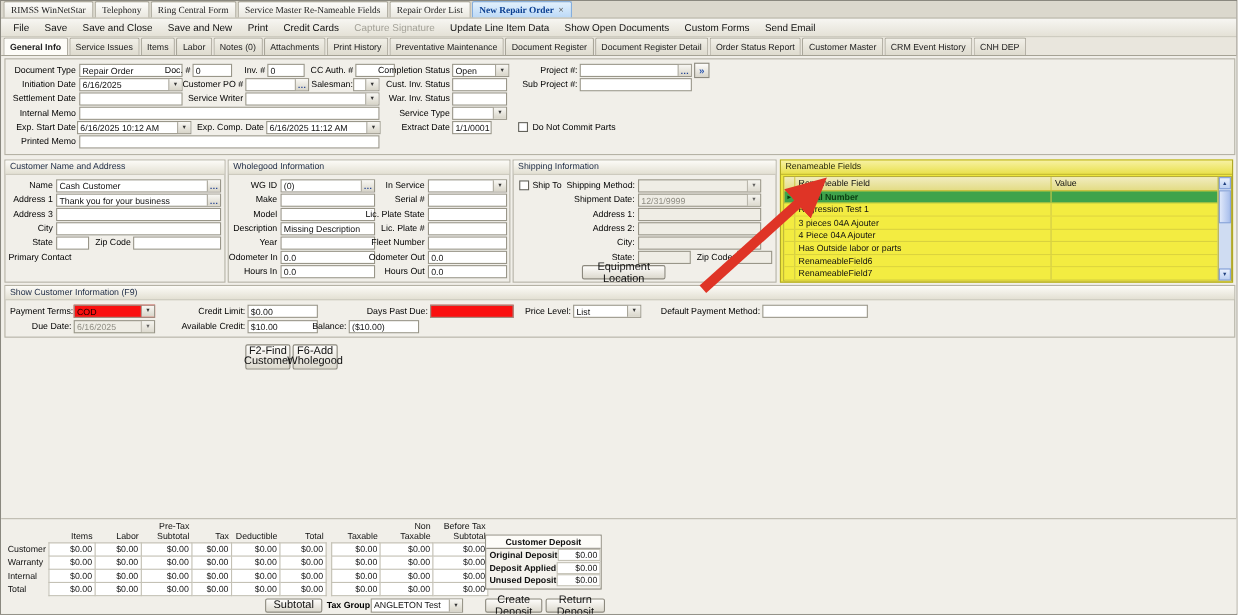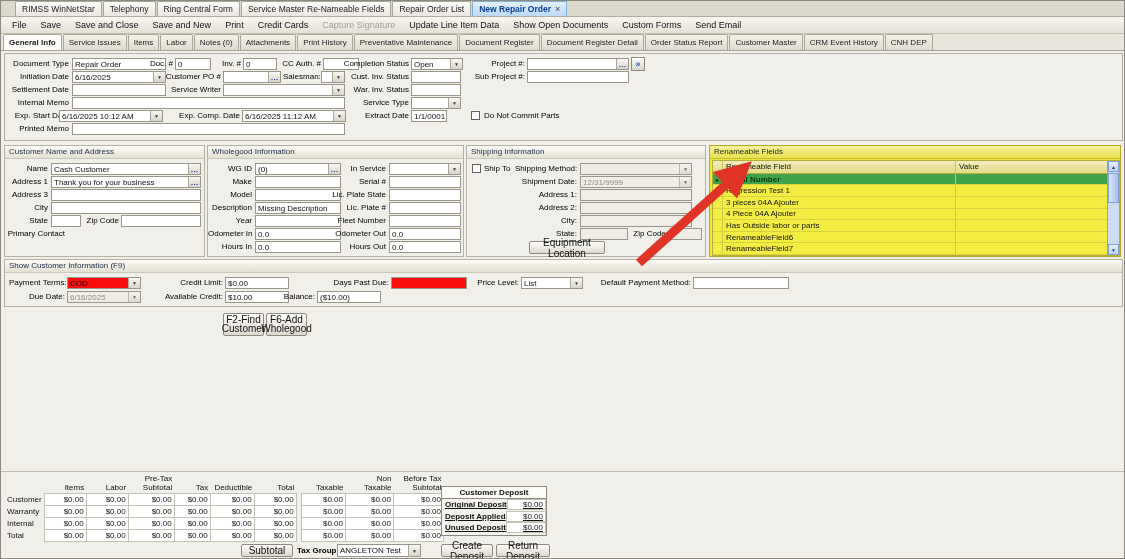--- a/index.html
+++ b/index.html
@@ -1,21 +1,21 @@
 <!DOCTYPE html>
 <html><head>
 <meta charset="utf-8">
 <style>
   * { margin:0; padding:0; box-sizing:border-box; }
   html,body { width:1125px; height:559px; overflow:hidden; }
   body { font-family:"Liberation Sans", sans-serif; background:#e6e4dc; color:#111; }
   .app { position:relative; width:1125px; height:559px; background:#f0eee8; border:1px solid #8a887f; overflow:hidden; }
 
   
-  .doc-tabs { display:flex; align-items:flex-start; height:16px; background:#dbd8cd; border-bottom:1px solid #b0ad9f; padding-left:14px; }
+  .doc-tabs { display:flex; align-items:flex-start; height:16px; background:#dbd8cd; border-bottom:1px solid #b0ad9f; padding-left:2px;font-family:Liberation Serif, serif; }
   .doc-tab { display:flex; align-items:center; height:15px; padding:0 6px; font-size:8.5px; white-space:nowrap;
              background:linear-gradient(#fdfdfb,#e9e7df); border:1px solid #a9a69a; border-bottom:none;
              margin-right:1px; border-radius:2px 2px 0 0; color:#222; }
   .doc-tab.active { background:linear-gradient(#e2f1fd,#bcd9f6); color:#0b3f91; border-color:#84aede; font-weight:bold; }
   .doc-tab .close { margin-left:4px; font-size:9px; color:#44403a; font-weight:normal; line-height:9px; }
 
   
   .menubar { display:flex; align-items:center; height:17px; background:linear-gradient(#f7f6f2,#e4e1d6); border-bottom:1px solid #c2bfb2; padding:0 4px; }
   .menu-item { font-size:9px; padding:0 7px; height:100%; display:flex; align-items:center; color:#111; white-space:nowrap; }
   .menu-item.disabled { color:#a3a197; }
@@ -69,21 +69,21 @@
   .sb-thumb { height:30px; margin:1px 0; background:linear-gradient(90deg,#dfe8fa,#a9bfec); border:1px solid #84a0d8; }
 
   
   .totals-area { position:absolute; left:0; top:420px; width:1125px; height:89px; border-top:1px solid #bdbaae; background:#f1efe9; }
   table.tot { position:absolute; border-collapse:collapse; font-size:8px; }
   .tot th { font-weight:normal; text-align:right; vertical-align:bottom; padding:0 2px 1px 2px; line-height:9px; white-space:normal; }
   .tot td { background:#fff; border:1px solid #c4c1b5; text-align:right; padding:0 2px; height:12px; }
   .tot td.rowlbl { background:transparent; border:none; text-align:left; padding-left:2px; }
   .dep { position:absolute; border:1px solid #8c897e; background:#f4f2ec; font-size:8px; }
   .dep-title { text-align:center; font-weight:bold; border-bottom:1px solid #8c897e; height:12px; line-height:11px; background:#fdfcf8; }
-  .dep-row { display:flex; height:11.5px; align-items:center;text-decoration:underline; }
+  .dep-row { display:flex; height:11.5px; align-items:center; }
   .dep-lbl { flex:1; font-weight:bold; padding-left:3px; white-space:nowrap; }
   .dep-val { width:40px; background:#fff; border:1px solid #c4c1b5; text-align:right; padding-right:2px; height:11px; line-height:9px; }
 
   .arrow-svg { position:absolute; pointer-events:none; z-index:50; }
 </style>
 </head>
 <body>
 
 <div class="app">
 
@@ -216,21 +216,21 @@
       <div class="tb" style="left:67px;top:43px;width:273px">
           <span class="tbv"></span>
         </div>
       <span class="lbl" style="left:344px;top:43px;width:60px">Service Type</span>
       <div class="tb" style="left:406px;top:43px;width:50px">
           <span class="tbv"></span>
           <span class="dd">▼</span>
         </div>
 
       <span class="lbl" style="left:2px;top:56px;width:62px">Exp. Start Date</span>
-      <div class="tb" style="left:54px;top:56px;width:104px">
+      <div class="tb" style="left:65px;top:56px;width:104px">
           <span class="tbv">6/16/2025 10:12 AM</span>
           <span class="dd">▼</span>
         </div>
       <span class="lbl" style="left:173px;top:56px;width:62px">Exp. Comp. Date</span>
       <div class="tb" style="left:237px;top:56px;width:104px">
           <span class="tbv">6/16/2025 11:12 AM</span>
           <span class="dd">▼</span>
         </div>
       <span class="lbl" style="left:344px;top:56px;width:60px">Extract Date</span>
       <div class="tb" style="left:406px;top:56px;width:36px">

